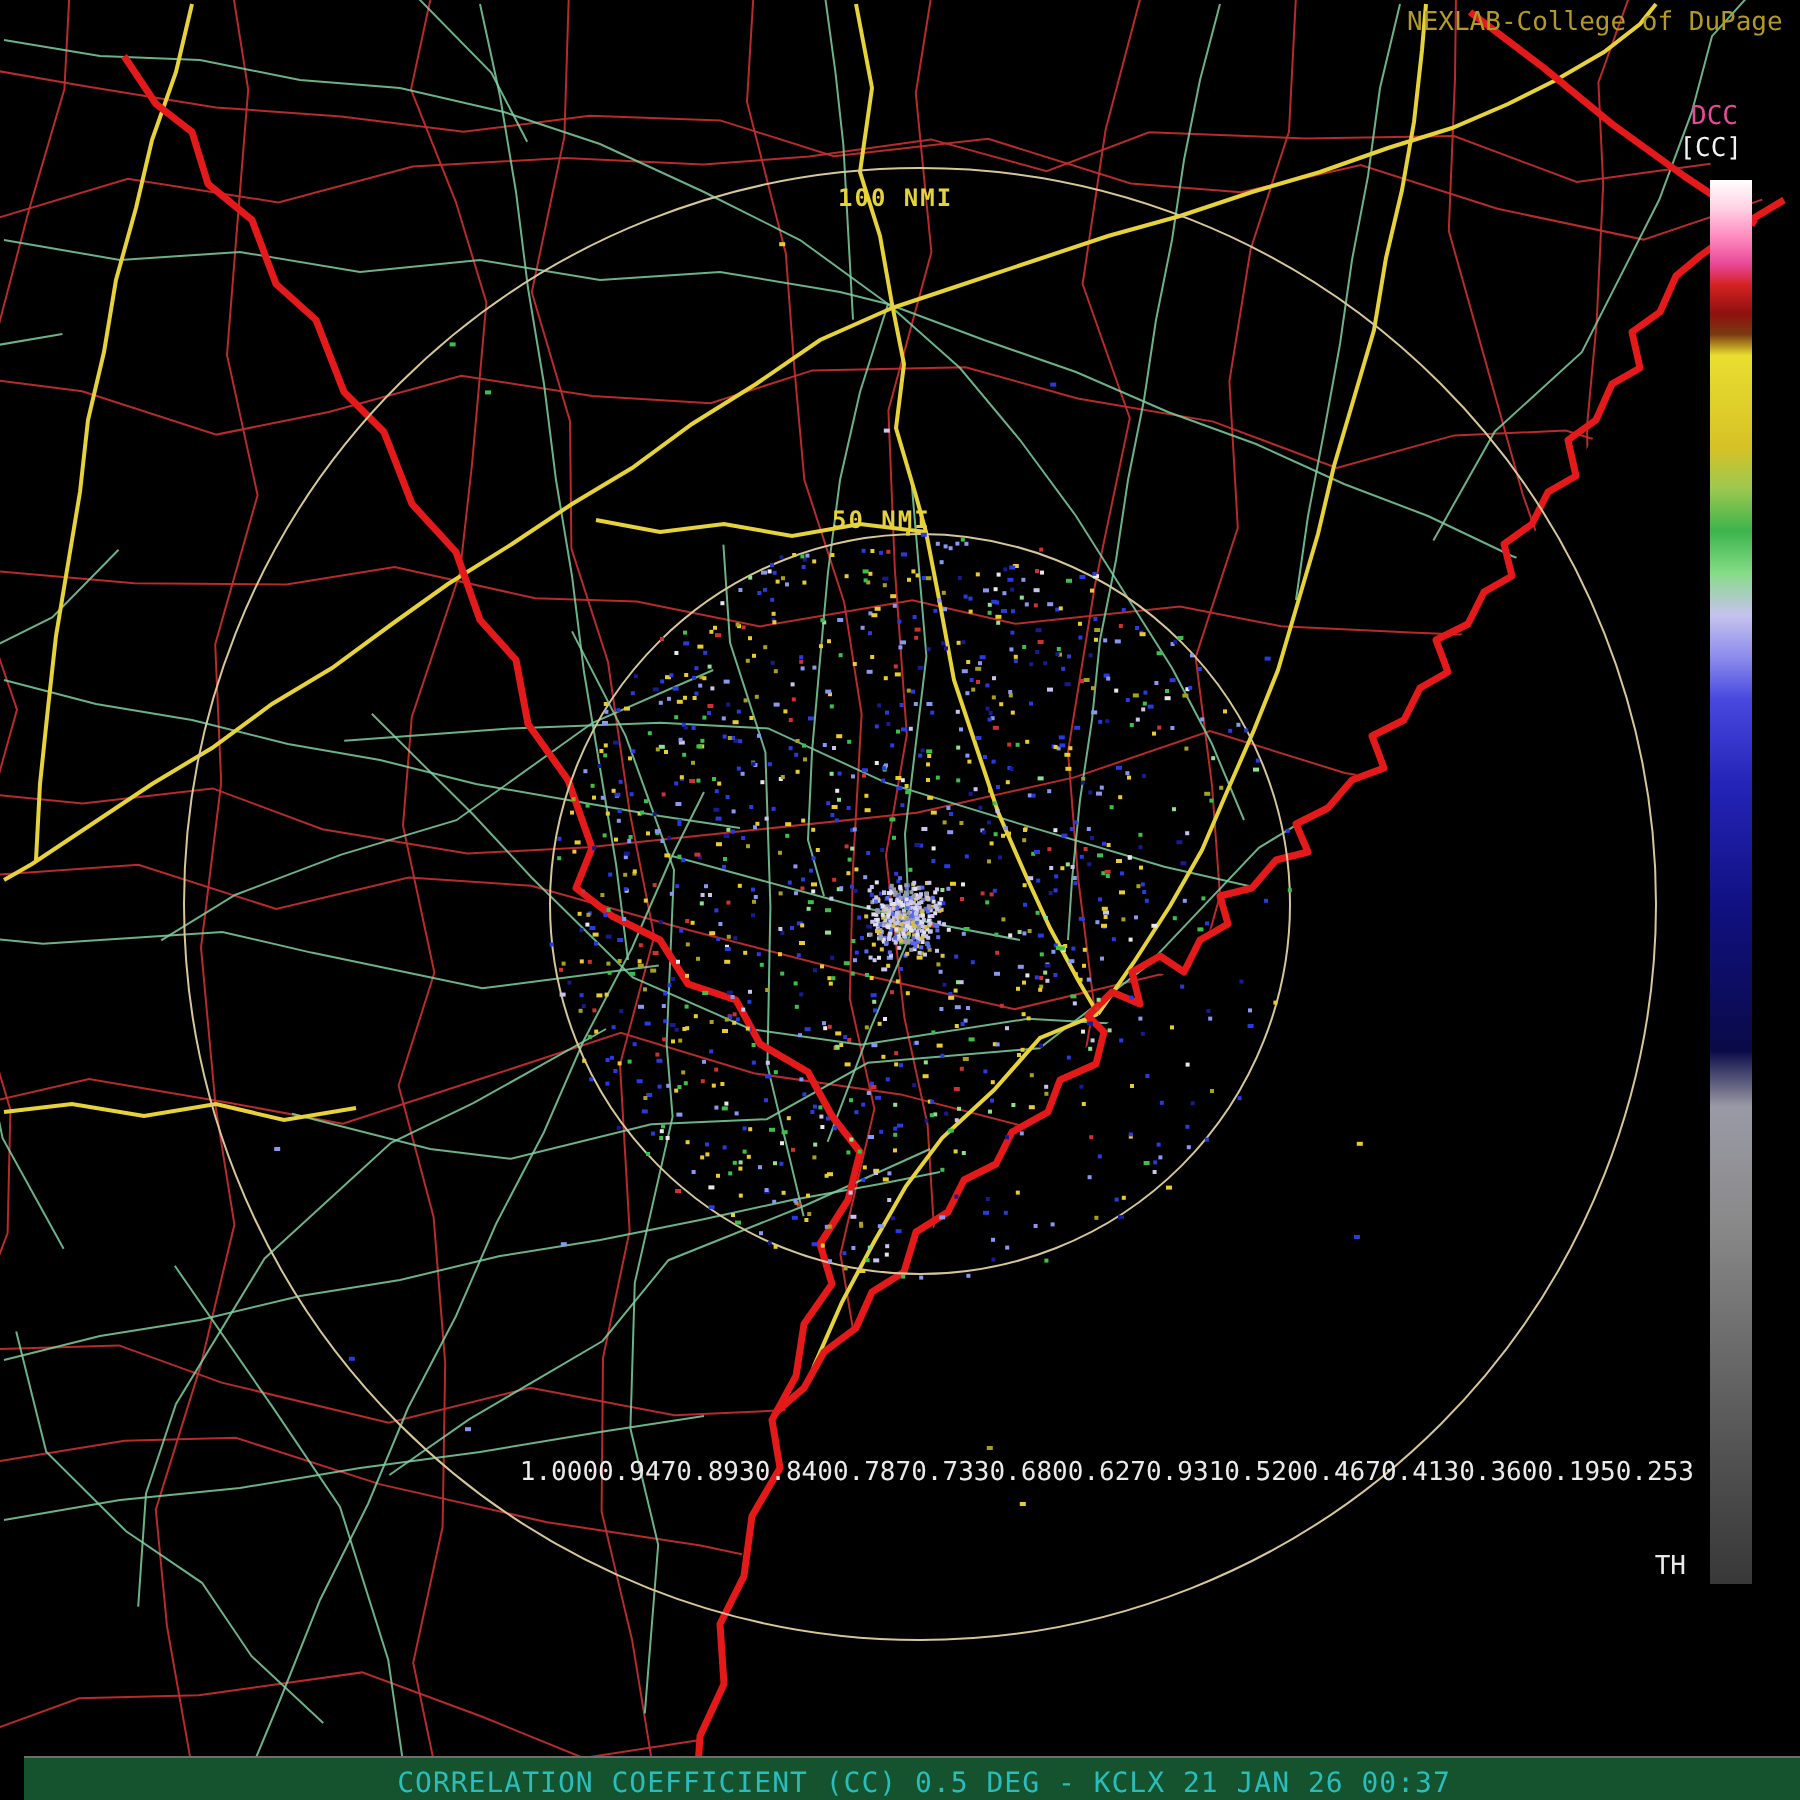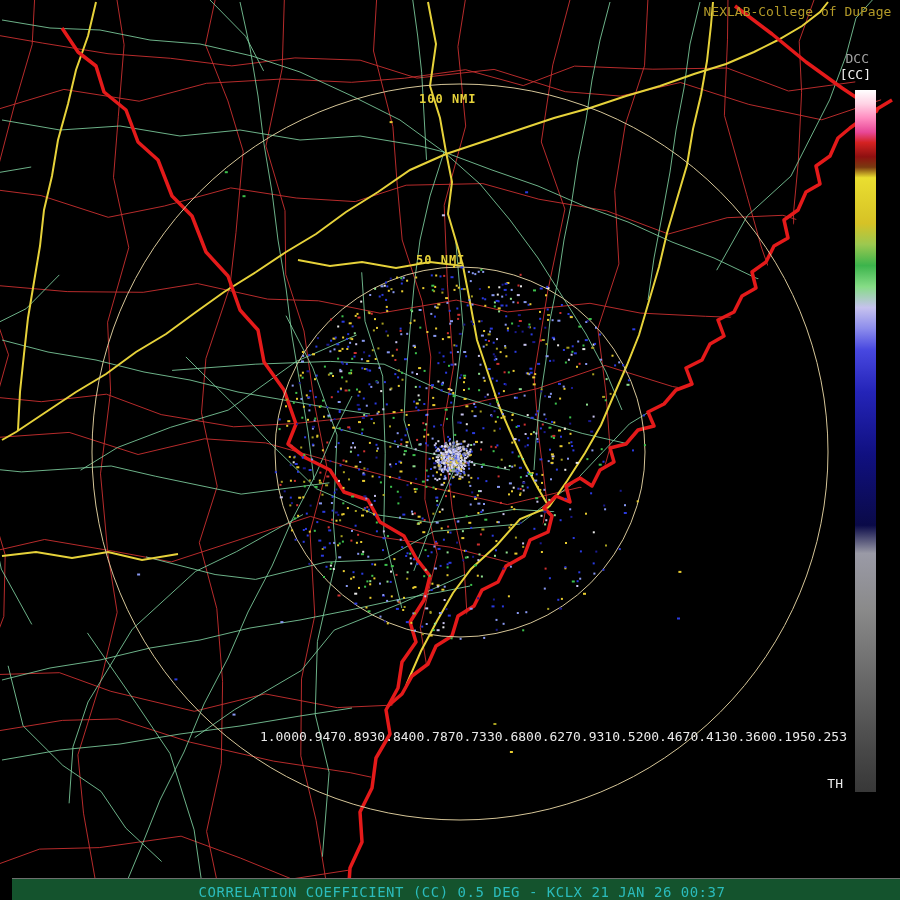--- a/index.html
+++ b/index.html
@@ -11,21 +11,21 @@
   #roads-extra polyline,.roads polyline{stroke:var(--road);stroke-width:1;fill:none;opacity:.85;}
   .highways polyline{stroke:var(--highway);stroke-width:2;fill:none;}
   .borders polyline{stroke:var(--border);fill:none;}
   .borders .thick{stroke-width:3.5;stroke-linejoin:round;}
   .rings circle{stroke:var(--ring);fill:none;stroke-width:1;}
   
   .ring-label{position:absolute;color:var(--ring-label);font-size:12px;font-weight:bold;letter-spacing:1px;}
   #lbl100{left:419px;top:64px;margin-top:28px;}
   #lbl50{left:416px;top:253px;}
   #attribution{position:absolute;top:4px;right:-7px;font-size:13px;color:var(--attribution);white-space:nowrap;}
-  #cb-title{position:absolute;top:51px;right:31px;font-size:13px;color:#a3a3a3;}
+  #cb-title{position:absolute;top:51px;right:31px;font-size:13px;color:#ec4899;}
   #cb-unit{position:absolute;top:67px;right:29px;font-size:13px;color:#f2f2f2;}
   #colorbar{position:absolute;top:90px;right:24px;width:21px;height:702px;}
   #cb-labels{position:absolute;top:110px;right:53px;height:634px;display:flex;flex-direction:row;
              justify-content:space-between;align-items:flex-end;font-size:13px;color:var(--scale-text);}
   #cb-labels div{line-height:14px;}
   #cb-th{position:absolute;top:776px;right:57px;font-size:13px;color:var(--scale-text);}
   #footer{position:absolute;bottom:0;left:12px;width:900px;height:21px;background:#14532d;
           border-top:1px solid var(--divider);display:flex;justify-content:center;align-items:flex-end;}
   #caption{color:var(--caption);font-size:14px;letter-spacing:.5px;white-space:nowrap;}
 </style>

